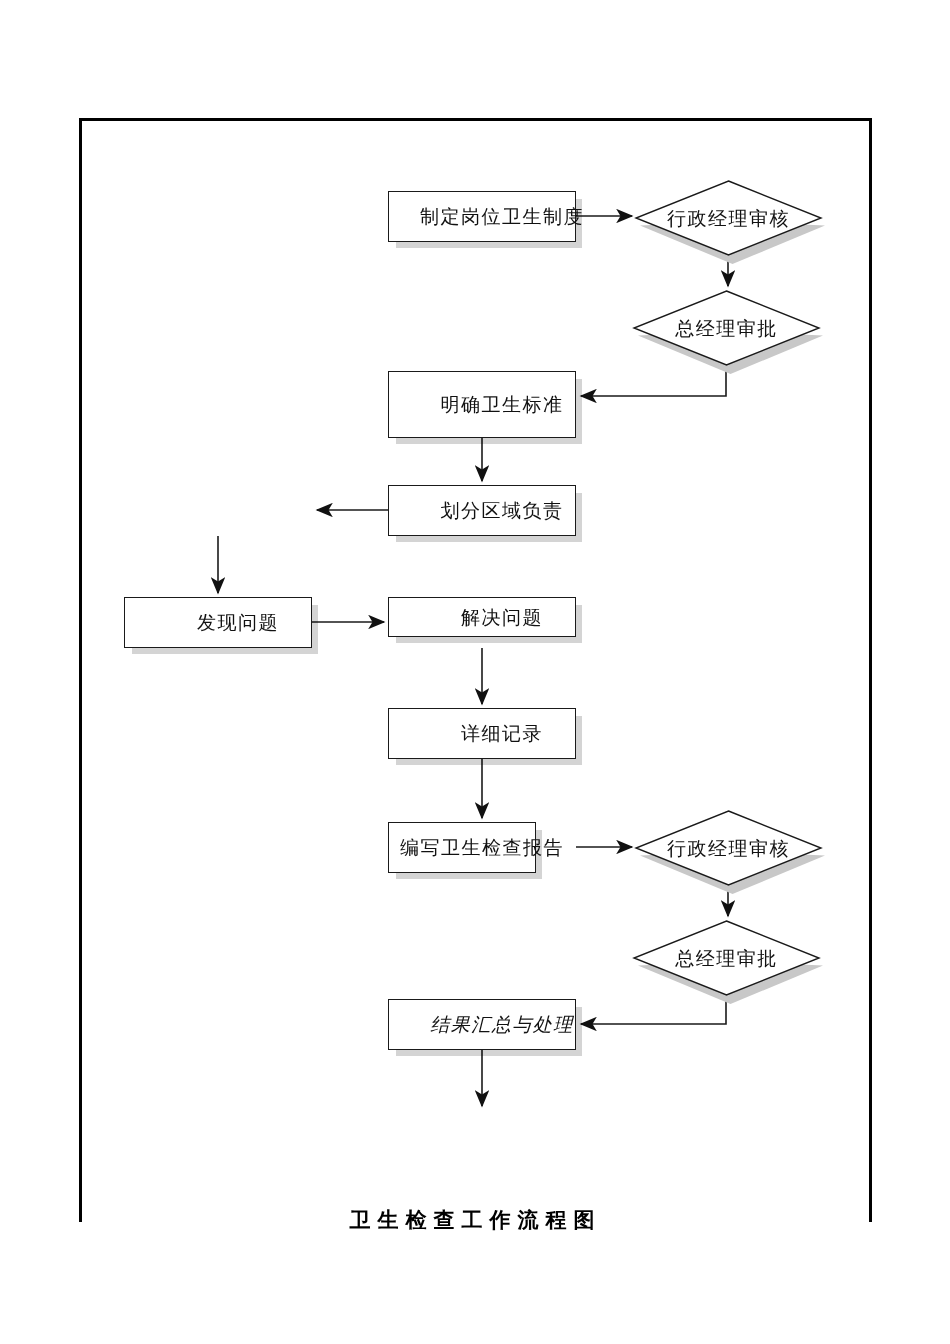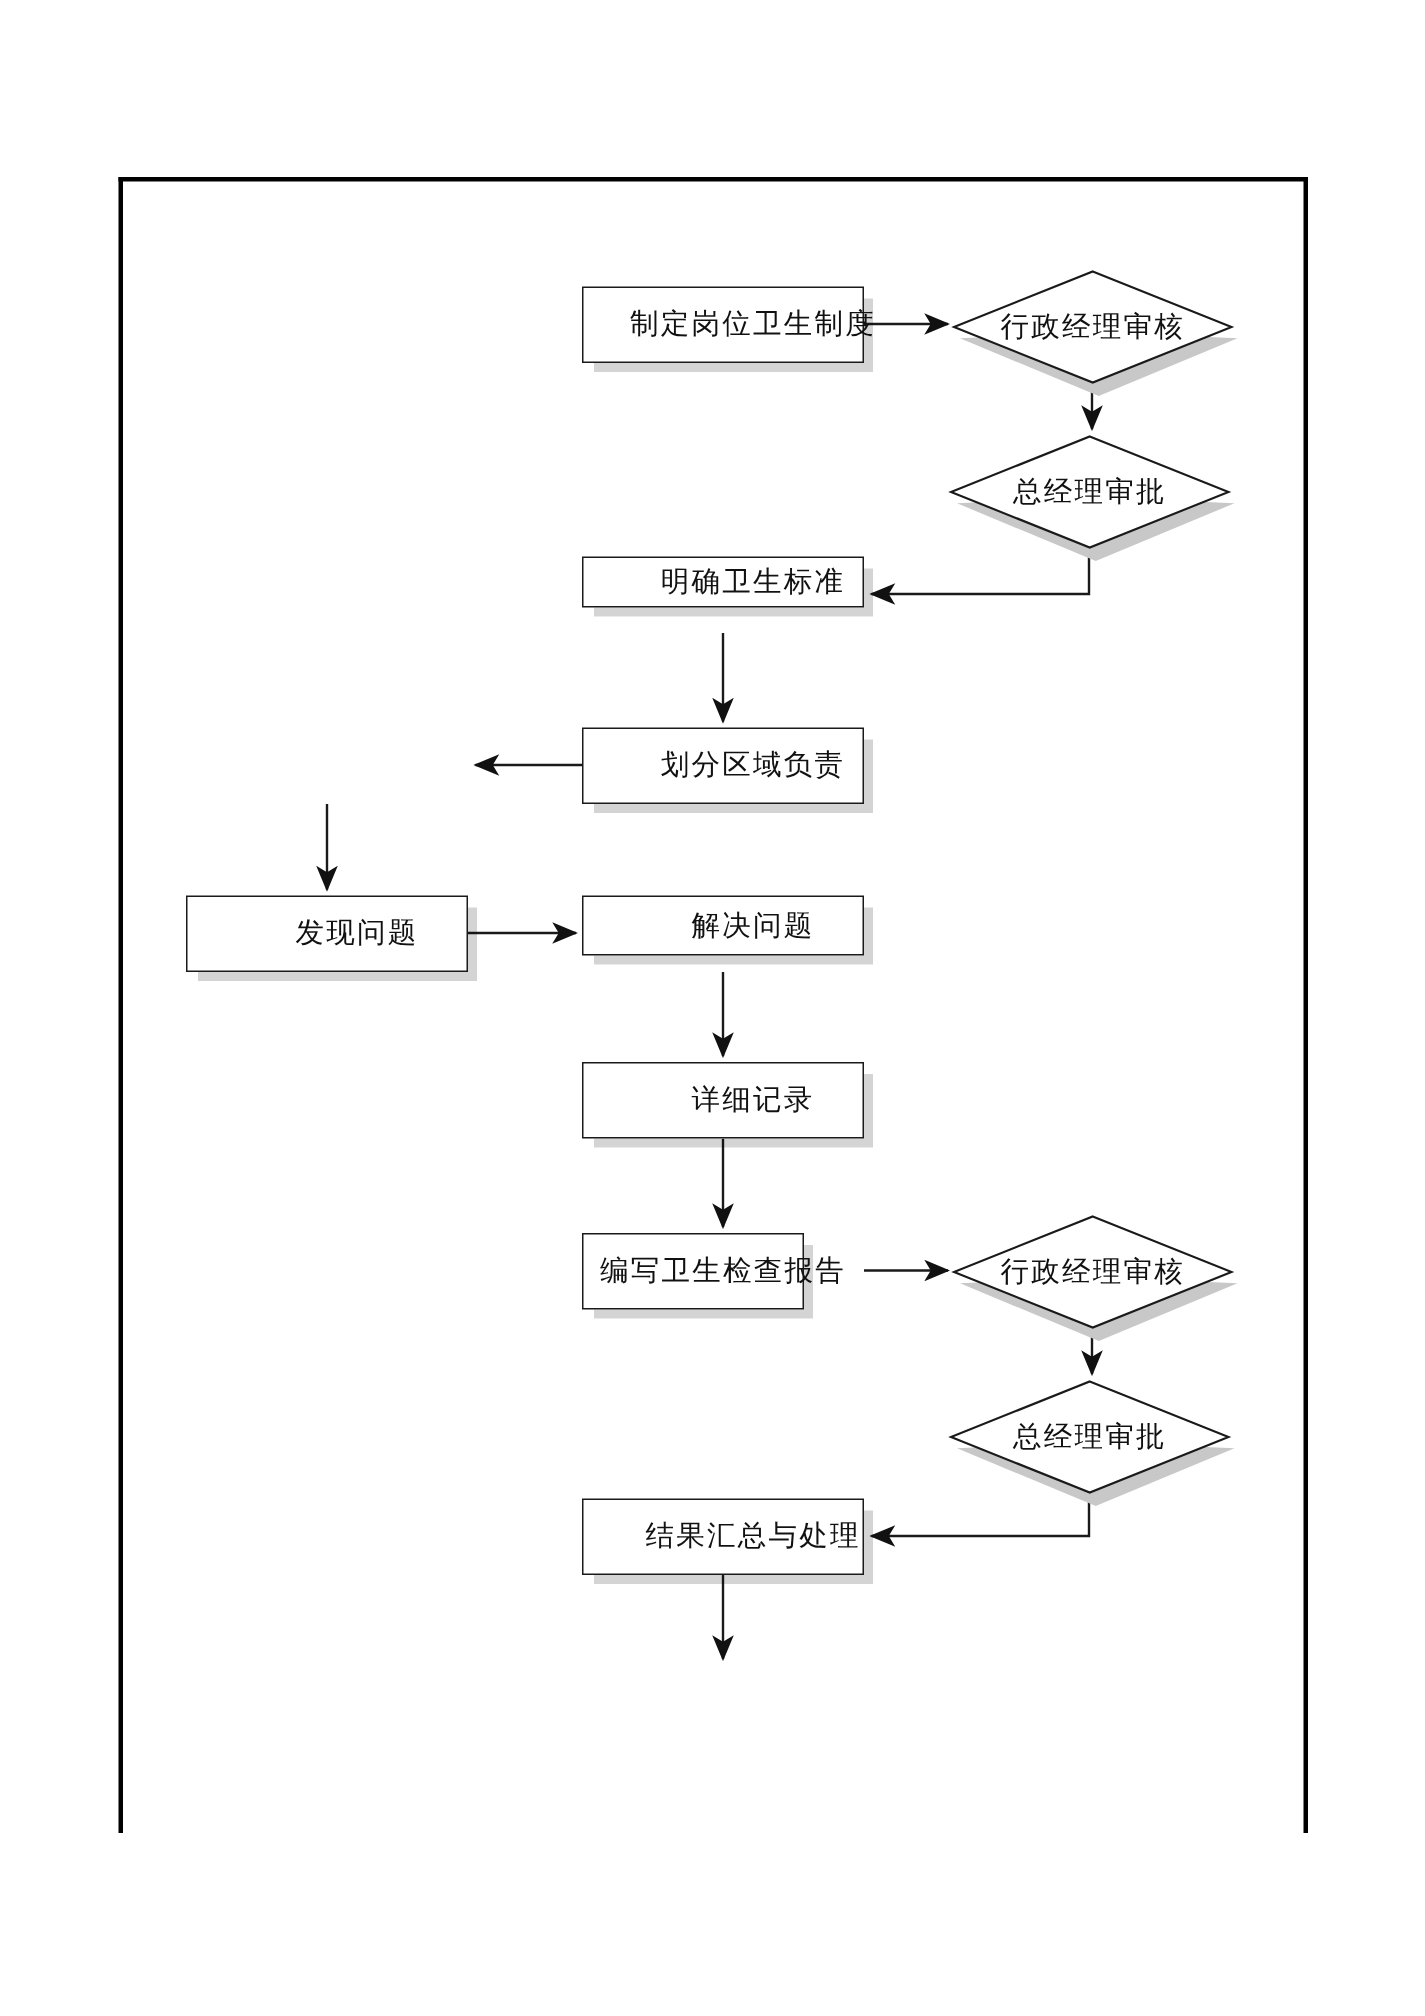--- a/index.html
+++ b/index.html
@@ -189,21 +189,21 @@
   </div>
 
   <div class="dec" style="left:634px; top:290px; width:185px; height:76px;">
     <svg width="192" height="84">
       <polygon points="96.5,41.5 189,45.5 96.5,84 4,45.5" fill="#c8c8c8" stroke="none"></polygon>
       <polygon points="92.5,1 185,38 92.5,75 0,38" fill="#ffffff" stroke="#1a1a1a" stroke-width="1.4"></polygon>
     </svg>
     <span class="lbl" style="width:185px;height:76px;">总经理审批</span>
   </div>
 
-  <div class="node proc" style="left:388px; top:371px; width:188px; height:34px;">
+  <div class="node proc" style="left:388px; top:371px; width:188px; height:67px;">
     <span class="lbl">明确卫生标准</span>
   </div>
 
   <div class="node proc" style="left:388px; top:485px; width:188px; height:51px;">
     <span class="lbl">划分区域负责</span>
   </div>
 
 
   <div class="node proc" style="left:124px; top:597px; width:188px; height:51px;">
     <span class="lbl">发现问题</span>
@@ -230,19 +230,20 @@
   </div>
 
   <div class="dec" style="left:634px; top:920px; width:185px; height:76px;">
     <svg width="192" height="84">
       <polygon points="96.5,41.5 189,45.5 96.5,84 4,45.5" fill="#c8c8c8" stroke="none"></polygon>
       <polygon points="92.5,1 185,38 92.5,75 0,38" fill="#ffffff" stroke="#1a1a1a" stroke-width="1.4"></polygon>
     </svg>
     <span class="lbl" style="width:185px;height:76px;">总经理审批</span>
   </div>
 
-  <div class="node proc" style="left:388px; top:999px; width:188px; height:51px;">
+  <div class="node proc" style="left:388px; top:999px; width:188px; height:51px;font-style:italic;">
     <span class="lbl">结果汇总与处理</span>
   </div>
 
 
+  <div id="caption">卫生检查工作流程图</div>
 
 </div>
 
 </body></html>

